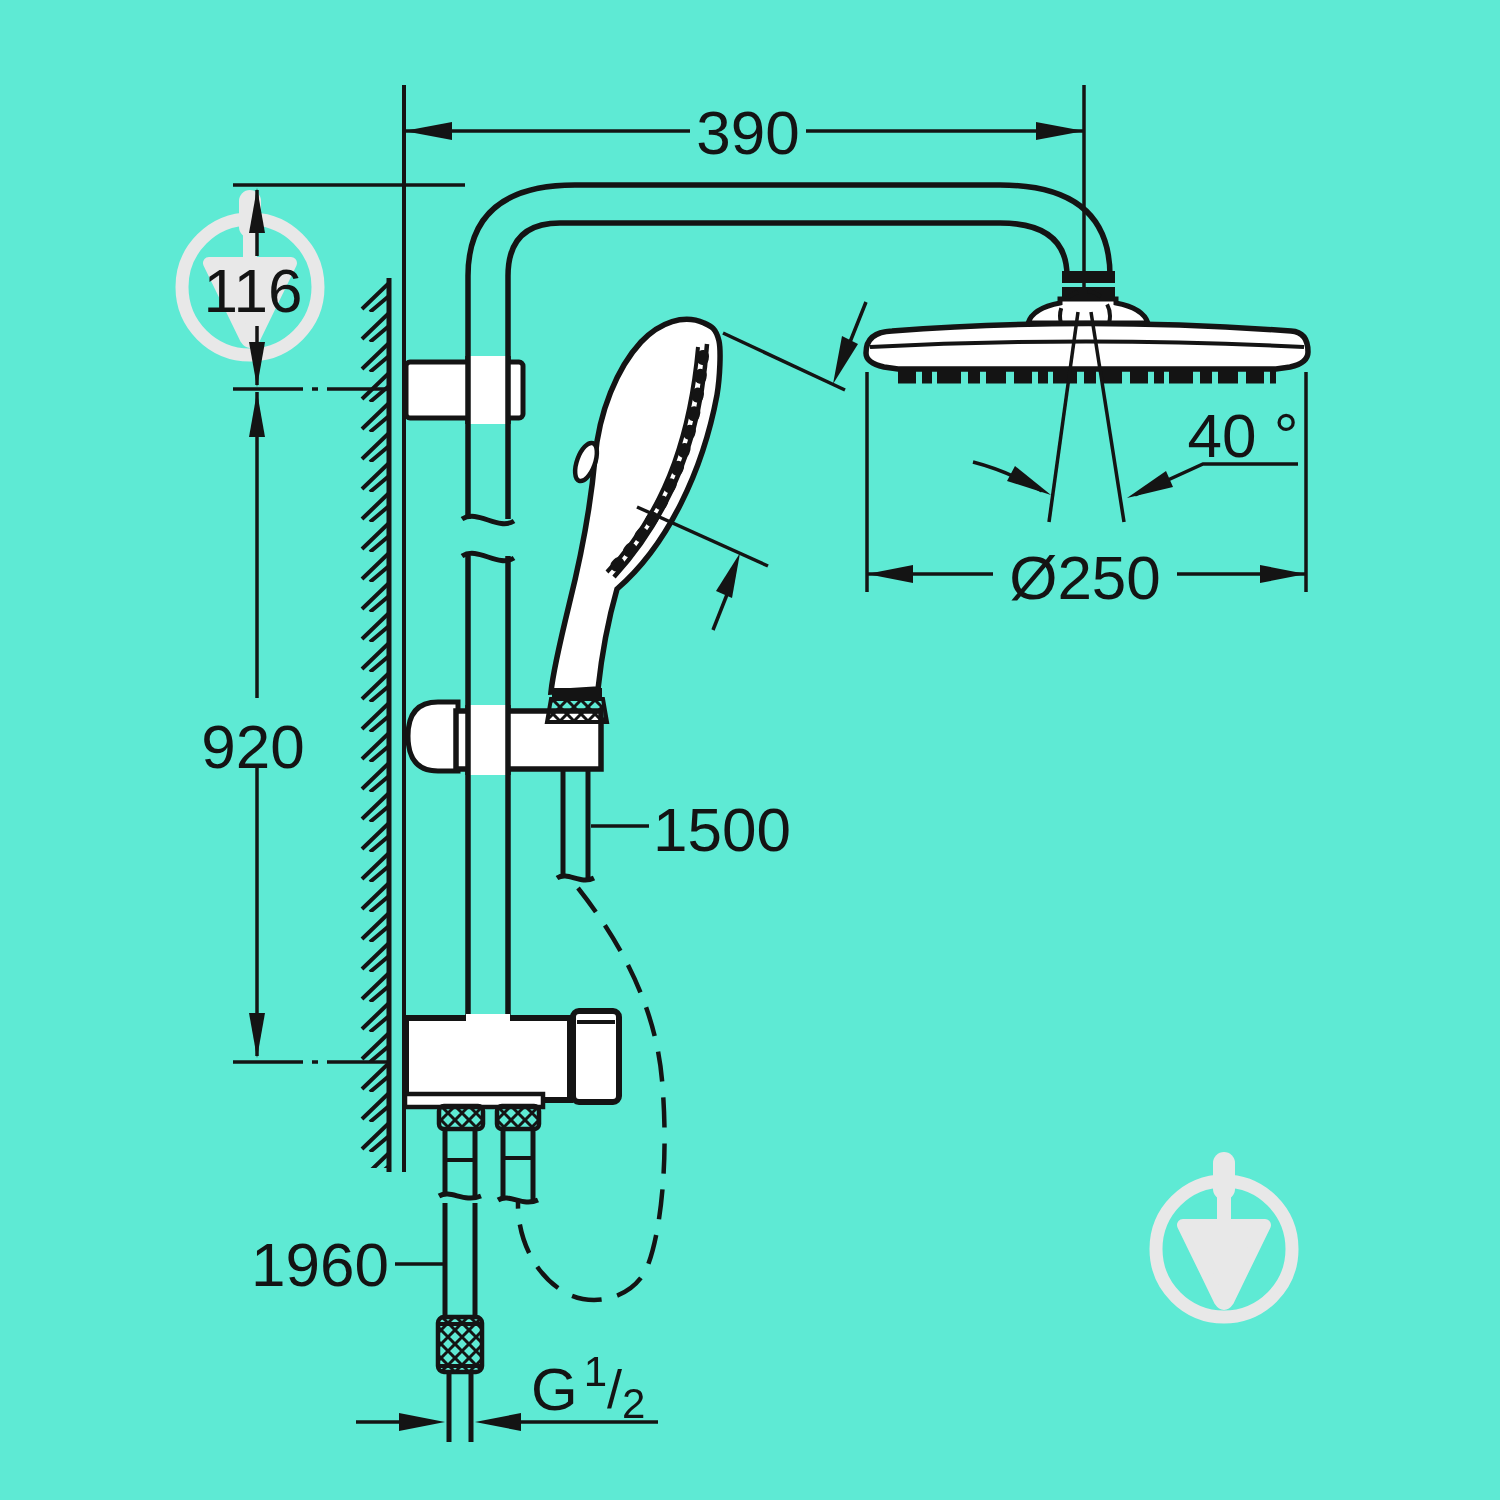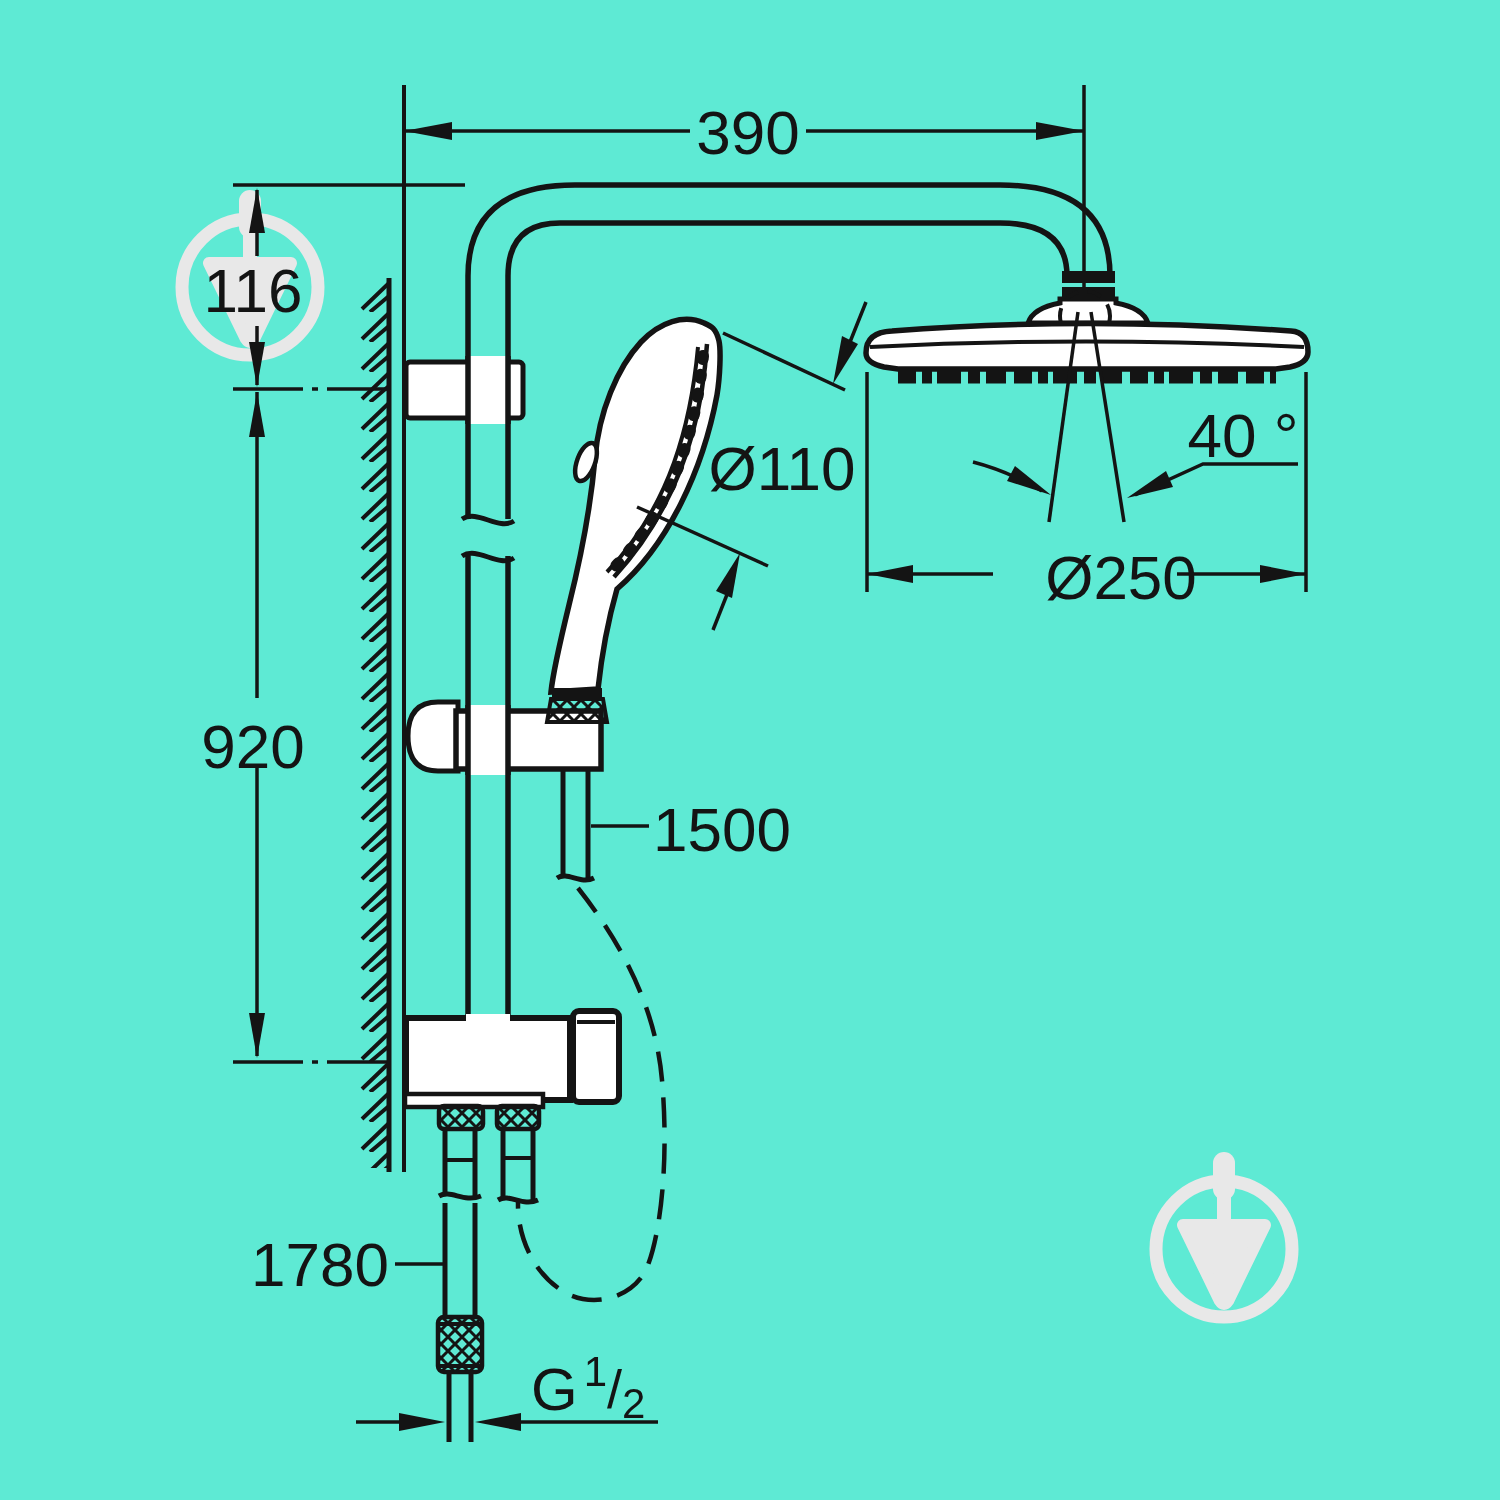--- a/index.html
+++ b/index.html
@@ -199,25 +199,24 @@
     <line x1="356" y1="1422" x2="401" y2="1422" stroke-width="3.5"></line>
     <polygon points="445,1422 399,1413 399,1431" stroke="none"></polygon>
     <polygon points="475,1422 521,1413 521,1431" stroke="none"></polygon>
     <line x1="519" y1="1422" x2="658" y2="1422" stroke-width="3.5"></line>
   </g>
 </svg>
 
 <div class="dim-label" style="left:748px;top:133px;">390</div>
 <div class="dim-label" style="left:253px;top:291px;">116</div>
 <div class="dim-label" style="left:253px;top:731px;margin-top:16px;">920</div>
-<div class="dim-label" style="left:782px;top:469px;">Ø110</div>
 <div class="dim-label" style="left:1243px;top:436px;">40 °</div>
-<div class="dim-label" style="left:1085px;top:578px;margin-left:36px;">Ø250</div>
+<div class="dim-label" style="left:1085px;top:578px;">Ø250</div>
 <div class="dim-label" style="left:722px;top:830px;">1500</div>
-<div class="dim-label" style="left:320px;top:1265px;">1780</div>
+<div class="dim-label" style="left:320px;top:1265px;">1960</div>
 
 <div class="thread-label" style="left:531px;top:1390px;">
   <span>G</span>
       <span class="num">1</span>
       <span class="slash">/</span>
       <span class="den">2</span>
 </div>
 
 </div>
 

